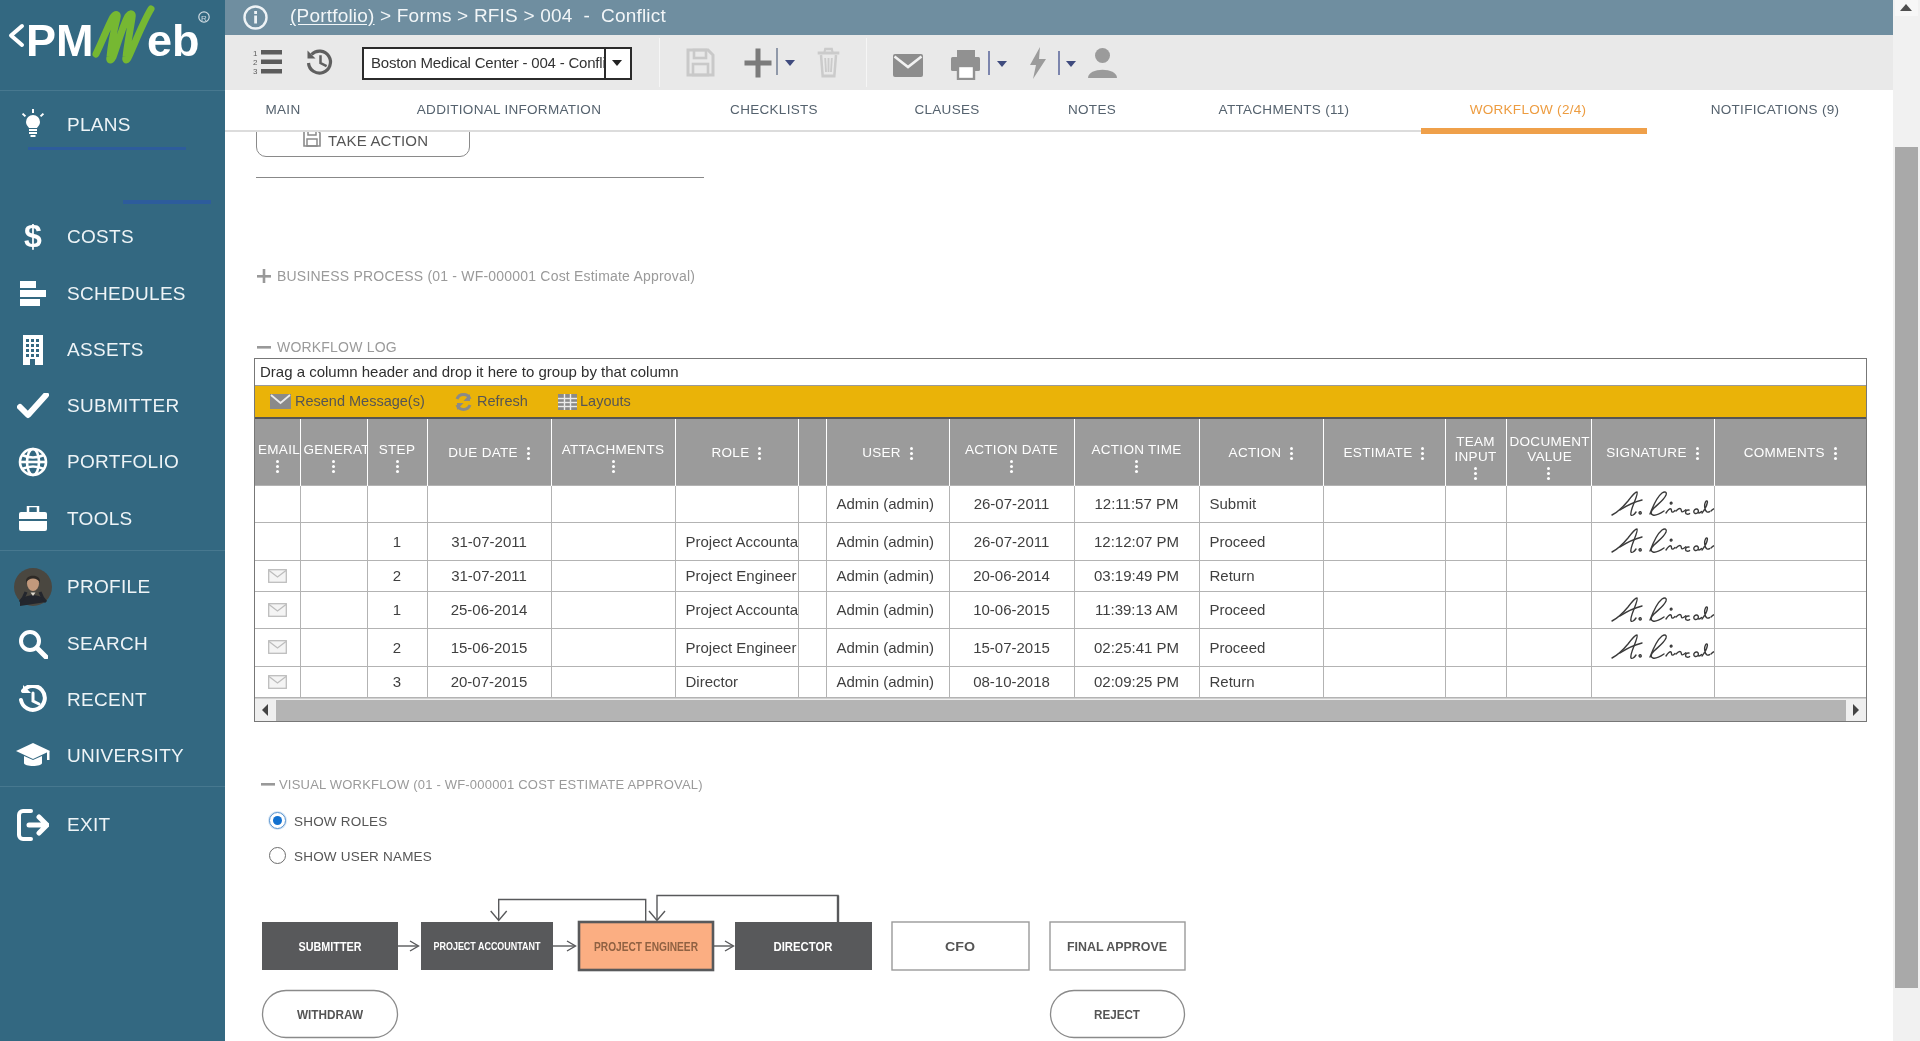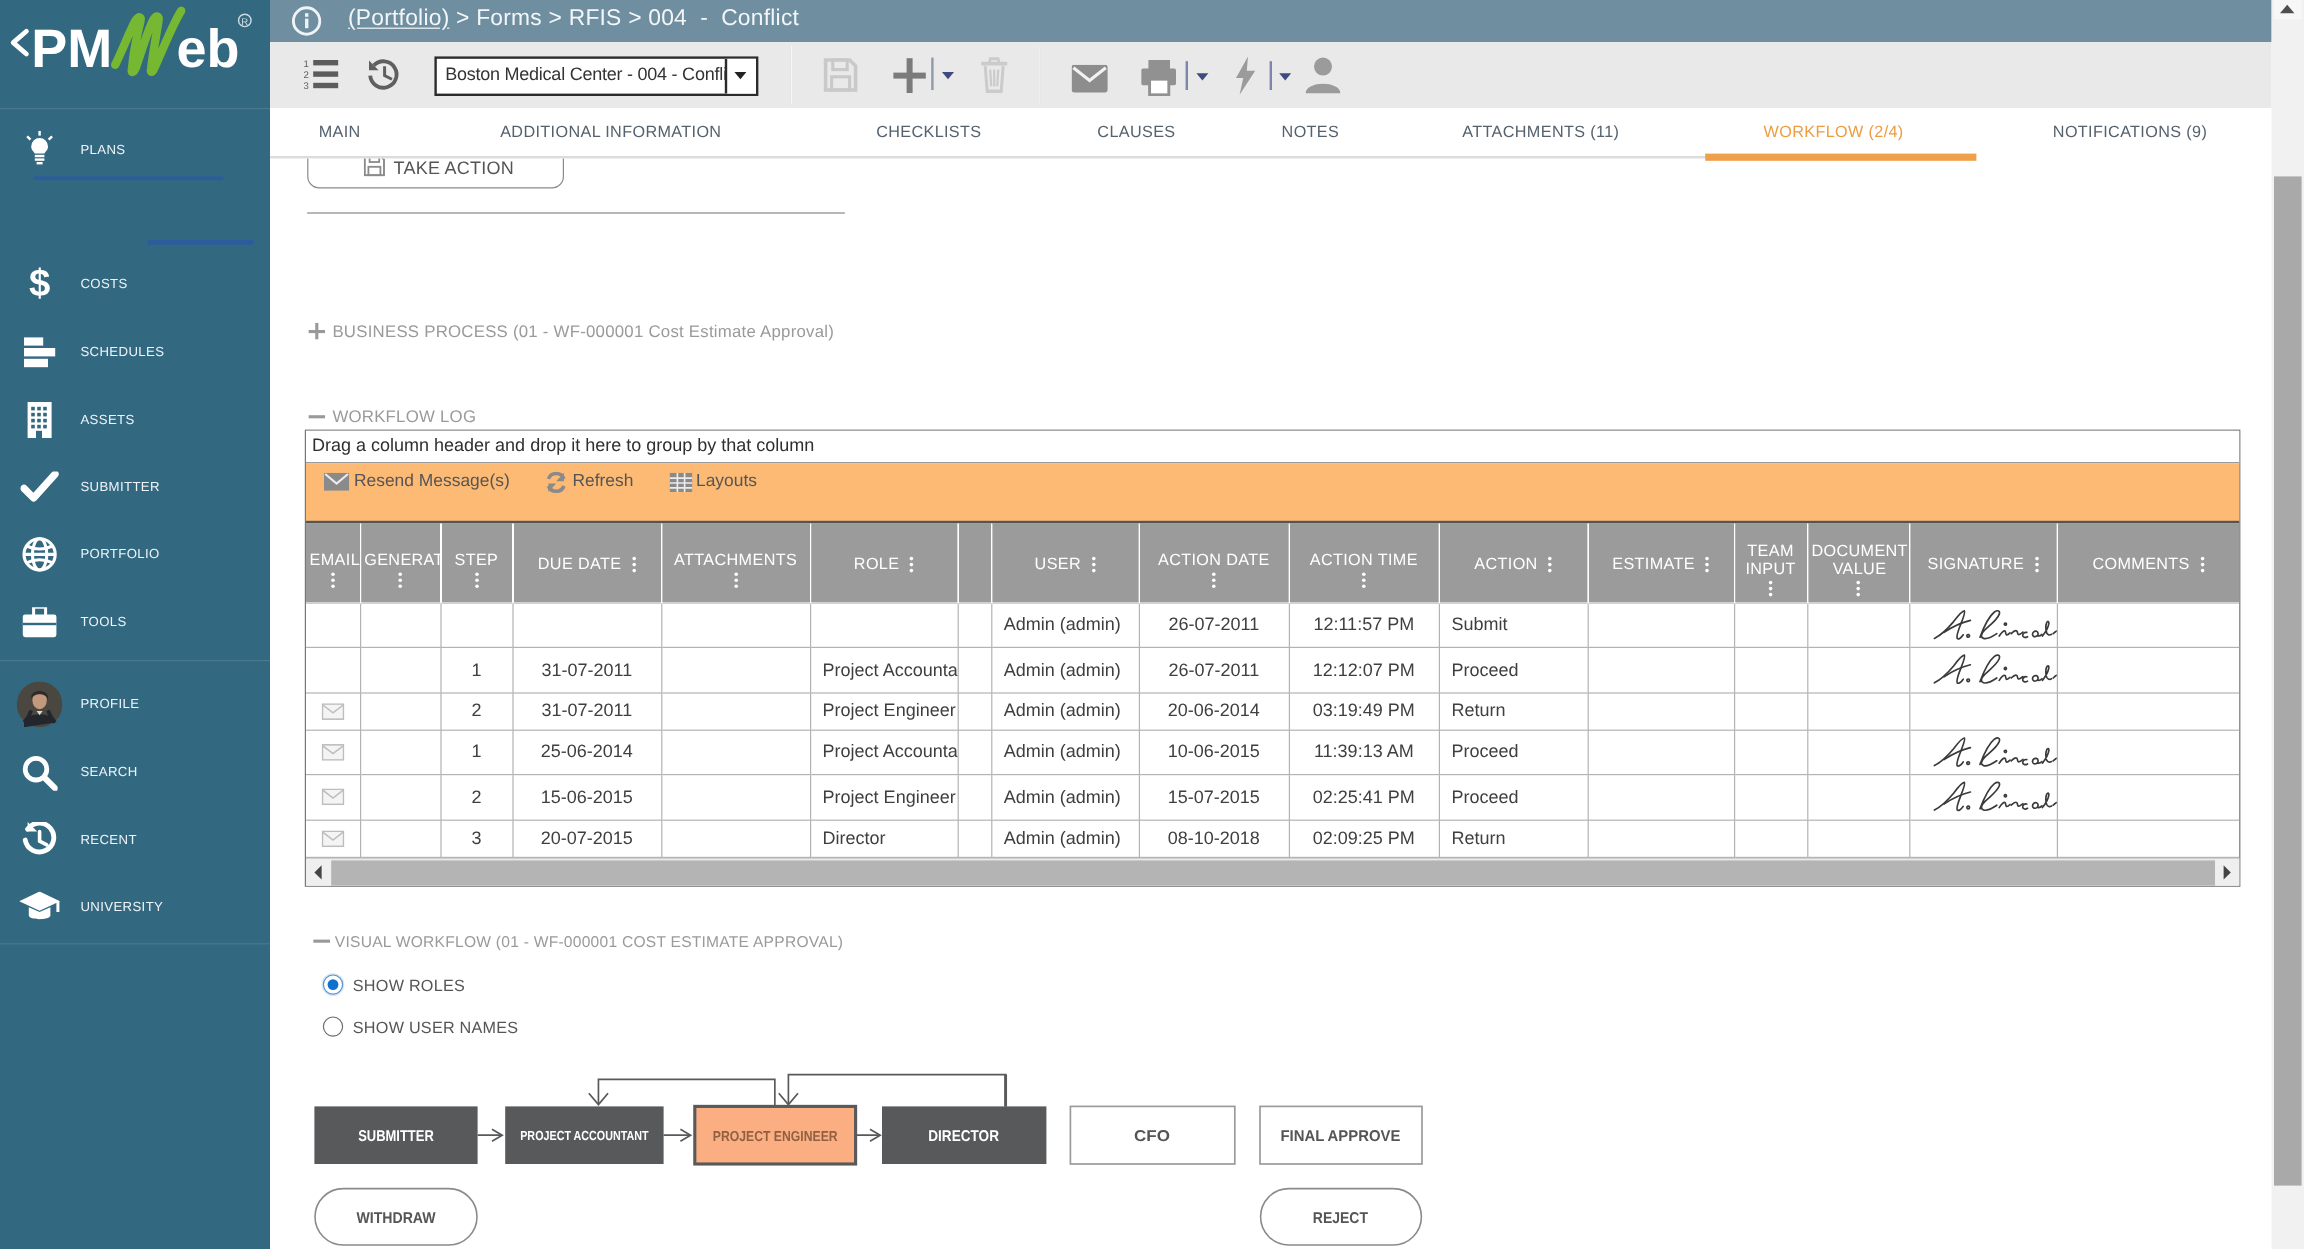--- a/index.html
+++ b/index.html
@@ -5,21 +5,21 @@
 *{margin:0;padding:0;box-sizing:border-box}
 html,body{background:#fff}
 body{font-family:"Liberation Sans",sans-serif;}
 #root{position:relative;width:1920px;height:1041px;background:#fff;overflow:hidden}
 .abs{position:absolute}
 
 
 #sidebar{position:absolute;left:0;top:0;width:225px;height:1041px;background:#336881;z-index:20}
 #logo{position:absolute;left:0;top:0;width:225px;height:91px;border-bottom:1px solid #47788f}
 .mitem{position:absolute;left:0;width:225px;height:56px}
-.mlabel{position:absolute;left:67px;top:50%;transform:translateY(-50%);color:#eef4f7;font-size:11px;letter-spacing:.3px}
+.mlabel{position:absolute;left:67px;top:50%;transform:translateY(-50%);color:#eef4f7;font-size:19px;letter-spacing:.3px}
 .micon{position:absolute;left:33px;top:50%;transform:translate(-50%,-50%)}
 .mdiv{position:absolute;left:0;width:225px;height:1px;background:#47788f}
 #formspill{position:absolute;left:11px;top:152px;width:193px;height:52px;background:#f3a622;border:1px solid rgba(60,60,60,.45);border-radius:26px}
 #formspill .mlabel{left:56px;color:#4b5b66;letter-spacing:.9px}
 .bluestrip{position:absolute;background:#2d5c9c}
 
 
 #topbar{position:absolute;left:225px;top:0;width:1668px;height:35px;background:#6f8ea0;z-index:10}
 #crumb{position:absolute;left:290px;top:5px;color:#f2f6f8;font-size:19px;font-weight:500;letter-spacing:.2px;z-index:11}
 #crumb u{text-underline-offset:2px}
@@ -41,21 +41,21 @@
 .heading{position:absolute;font-size:14px;color:#9a9a9a;letter-spacing:.2px;white-space:nowrap}
 .hicon{position:absolute;width:14px;height:14px}
 
 
 #takeaction{position:absolute;left:256px;top:104px;width:214px;height:53px;border:1px solid #8a8a8a;border-radius:10px;z-index:1}
 #takeaction span{position:absolute;left:71px;top:27px;font-size:15px;color:#555;letter-spacing:.2px}
 
 
 #wtable{position:absolute;left:254px;top:358px;width:1613px;border:1px solid #777;background:#fff}
 #dragrow{height:27px;border-bottom:1px solid #9a9a9a;font-size:15px;color:#2f2f2f;line-height:26px;padding-left:5px;background:#fff}
-#gridbar{height:50px;background:#fdba74;border-bottom:2px solid #555;position:relative}
+#gridbar{height:33px;background:#eab308;border-bottom:2px solid #555;position:relative}
 .gbtn{position:absolute;top:0;height:31px;font-size:14.5px;color:#555;line-height:31px}
 table#grid{border-collapse:collapse;table-layout:fixed;width:1611px}
 #grid th{background:#9b9b9b;color:#fff;font-weight:normal;font-size:13.5px;letter-spacing:.3px;border-right:1px solid #fff;height:66px;overflow:hidden;white-space:nowrap;padding:0 3px;vertical-align:middle}
 #grid th:last-child{border-right:none}
 #grid td{border:1px solid #b3b3b3;font-size:15px;color:#3f3f3f;overflow:hidden;white-space:nowrap;padding:0 10px;vertical-align:middle}
 #grid td:first-child{border-left:none}
 #grid td:last-child{border-right:none}
 #grid tr.rA td{height:37px}
 #grid tr.rB td{height:38px}
 #grid tr.rC td{height:31px}
@@ -198,20 +198,27 @@
     </div>
     <div class="mitem" style="top:728px">
       <svg class="micon" width="34" height="26" viewBox="0 0 34 26">
         <path d="M17 0 L34 8 L17 16 L0 8 Z" fill="#fff"></path>
         <path d="M8 13 L8 20 C8 24 26 24 26 20 L26 13 L17 17 Z" fill="#fff"></path>
         <rect x="31" y="8" width="2.5" height="9" fill="#fff"></rect>
       </svg>
       <span class="mlabel">UNIVERSITY</span>
     </div>
     <div class="mdiv" style="top:786px"></div>
+    <div class="mitem" style="top:797px">
+      <svg class="micon" width="32" height="32" viewBox="0 0 32 32">
+        <path d="M14 2 L6 2 C3.8 2 2 3.8 2 6 L2 26 C2 28.2 3.8 30 6 30 L14 30" fill="none" stroke="#fff" stroke-width="4" stroke-linecap="round"></path>
+        <path d="M12 16 L30 16 M22 8 L30 16 L22 24" fill="none" stroke="#fff" stroke-width="5" stroke-linejoin="round" stroke-linecap="round"></path>
+      </svg>
+      <span class="mlabel">EXIT</span>
+    </div>
   </div>
 
   <div id="topbar">
     <svg style="position:absolute;left:18px;top:5px" width="25" height="25" viewBox="0 0 25 25">
       <circle cx="12.5" cy="12.5" r="11" fill="none" stroke="#eef3f6" stroke-width="2.4"></circle>
       <rect x="11.2" y="10.5" width="2.8" height="8" fill="#eef3f6"></rect>
       <rect x="11.2" y="6" width="2.8" height="3" fill="#eef3f6"></rect>
     </svg>
   </div>
   <div id="crumb"><u>(Portfolio)</u> &gt; Forms &gt; RFIS &gt; 004&nbsp; -&nbsp; Conflict</div>

